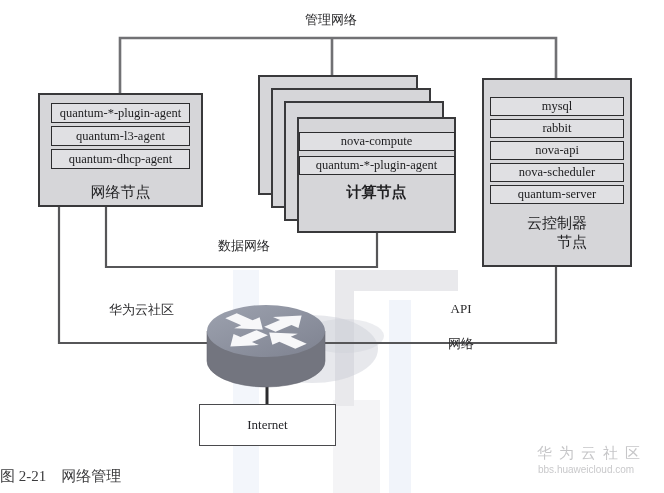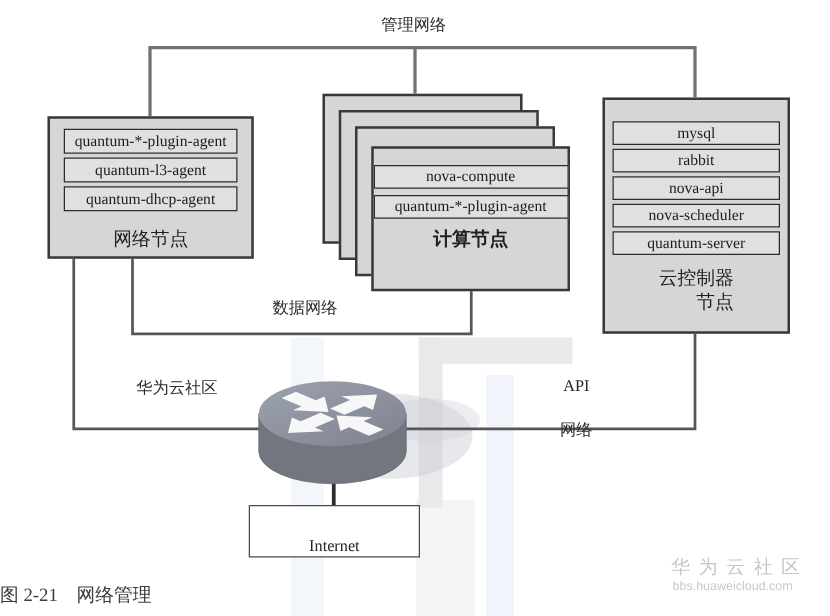--- a/index.html
+++ b/index.html
@@ -43,21 +43,21 @@
   
   .net-label{position:absolute;z-index:4;font-size:13px;color:#2a2a2c;white-space:nowrap;}
   #lbl-mgmt{left:294px;top:11px;width:74px;text-align:center;}
   #lbl-data{left:218px;top:237px;}
   #lbl-ext{left:109px;top:301px;}
   #lbl-api{left:436px;top:283px;width:50px;text-align:center;line-height:19px;}
   #lbl-api span{display:block;margin-top:16px;}
 
   #internet-box{position:absolute;z-index:3;left:199px;top:404px;width:137px;height:42px;
                 background:#ffffff;border:1.5px solid #4a4a4d;box-sizing:border-box;
-                display:flex;align-items:flex-end;justify-content:center;font-size:13px;color:#26262a;}
+                display:flex;align-items:center;justify-content:center;font-size:13px;color:#26262a;}
 
   #caption{position:absolute;z-index:4;left:0;right:0;top:467px;text-align:left;
            font-size:15px;color:#3c3c3e;}
 
   #wm-title{position:absolute;z-index:4;left:537px;top:444px;font-size:15px;
             letter-spacing:7px;color:#c6c6c8;white-space:nowrap;}
   #wm-url{position:absolute;z-index:4;left:538px;top:464px;font-size:10px;
           color:#c9c9cb;font-family:"Liberation Sans","DejaVu Sans",sans-serif;white-space:nowrap;}
 </style>
 </head>

